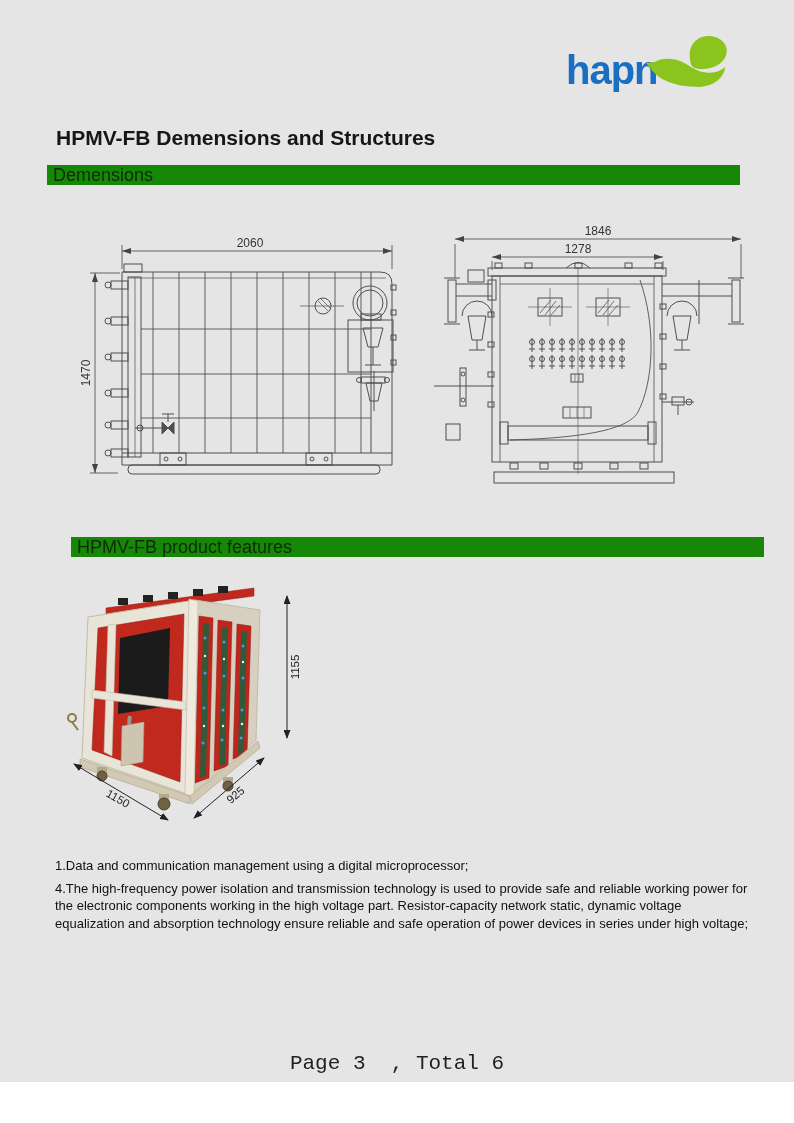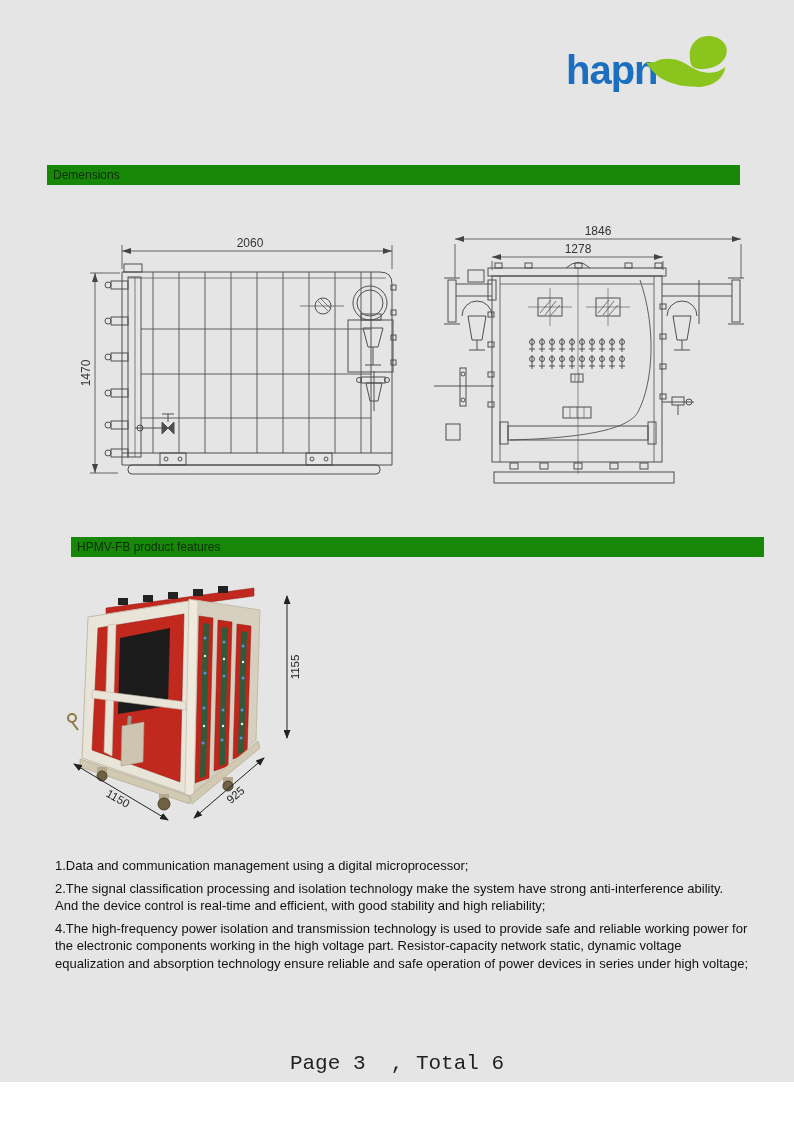--- a/index.html
+++ b/index.html
@@ -12,21 +12,21 @@
     font-size:40px;font-weight:700;color:#1a6fc0;letter-spacing:-1px;
     line-height:52px;font-family:"Liberation Sans",sans-serif;
   }
   .logo-bird{margin-left:-12px;margin-top:-12px;}
   .doc-title{
     position:absolute;left:56px;top:112px;font-size:21px;font-weight:bold;
     color:#161616;letter-spacing:0;
   }
   .banner{
     position:absolute;left:47px;width:693px;height:20px;background:#178708;
-    color:#0b2d04;font-size:12px;line-height:20px;padding-left:6px;
+    color:#0b2d04;font-size:18px;line-height:20px;padding-left:6px;
     box-sizing:border-box;
   }
   .banner1{top:165px;}
   .banner2{top:537px;margin-left:24px;}
   .drawing{position:absolute;}
   .side-view{left:78px;top:225px;}
   .front-view{left:432px;top:216px;}
   .photo{left:58px;top:578px;}
   .features{position:absolute;left:55px;top:857px;width:694px;}
   .features p{margin:0 0 5px 0;font-size:13px;line-height:17.5px;color:#111;}
@@ -43,20 +43,21 @@
 <div class="page">
 
   <div class="logo">
     <span class="logo-text">hapn</span>
     <svg class="logo-bird" width="86" height="64" viewBox="0 0 90 64">
       <path d="M46,26 C44,10 56,1 69,3 C81,5 88,15 83,25 C78,35 62,40 50,36 C47,34 46,30 46,26 Z" fill="#8cc41e"></path>
       <path d="M5,37 L0,31 L9,30 C15,26 28,25 38,30 C46,34 52,40 63,41 C72,42 79,39 83,35 C82,46 71,56 55,56 C35,56 15,51 5,37 Z" fill="#8cc41e"></path>
     </svg>
   </div>
 
+  <h1 class="doc-title">HPMV-FB Demensions and Structures</h1>
 
   <div class="banner banner1">Demensions</div>
 
   <svg class="drawing side-view" width="345" height="260" viewBox="0 0 345 260">
     <defs>
       <marker id="mL" markerUnits="userSpaceOnUse" markerWidth="9" markerHeight="6" refX="9" refY="3" orient="auto-start-reverse">
         <path d="M0,0 L9,3 L0,6 Z" fill="#444"></path>
       </marker>
       <g id="lhinge" stroke="#4f4f4f" fill="none">
         <rect x="-17" y="-4" width="17" height="8"></rect>
@@ -311,19 +312,18 @@
       <line x1="16" y1="186" x2="110" y2="242" marker-start="url(#mP)" marker-end="url(#mP)"></line>
       <line x1="136" y1="240" x2="206" y2="180" marker-start="url(#mP)" marker-end="url(#mP)"></line>
     </g>
     <text transform="translate(241,89) rotate(-90)" font-size="11.5" fill="#222" text-anchor="middle">1155</text>
     <text transform="translate(58,224) rotate(30)" font-size="11.5" fill="#222" text-anchor="middle">1150</text>
     <text transform="translate(180,220) rotate(-40)" font-size="11.5" fill="#222" text-anchor="middle">925</text>
   </svg>
 
   <div class="features">
     <p>1.Data and communication management using a digital microprocessor;</p>
-    <p>2.The signal classification processing and isolation technology make the system have strong anti-interference ability. And the device control is real-time and efficient, with good stability and high reliability;</p>
     <p>4.The high-frequency power isolation and transmission technology is used to provide safe and reliable working power for the electronic components working in the high voltage part. Resistor-capacity network static, dynamic voltage equalization and absorption technology ensure reliable and safe operation of power devices in series under high voltage;</p>
   </div>
 
   <div class="footer">Page 3  , Total 6</div>
 
 </div>
 
 </body></html>

